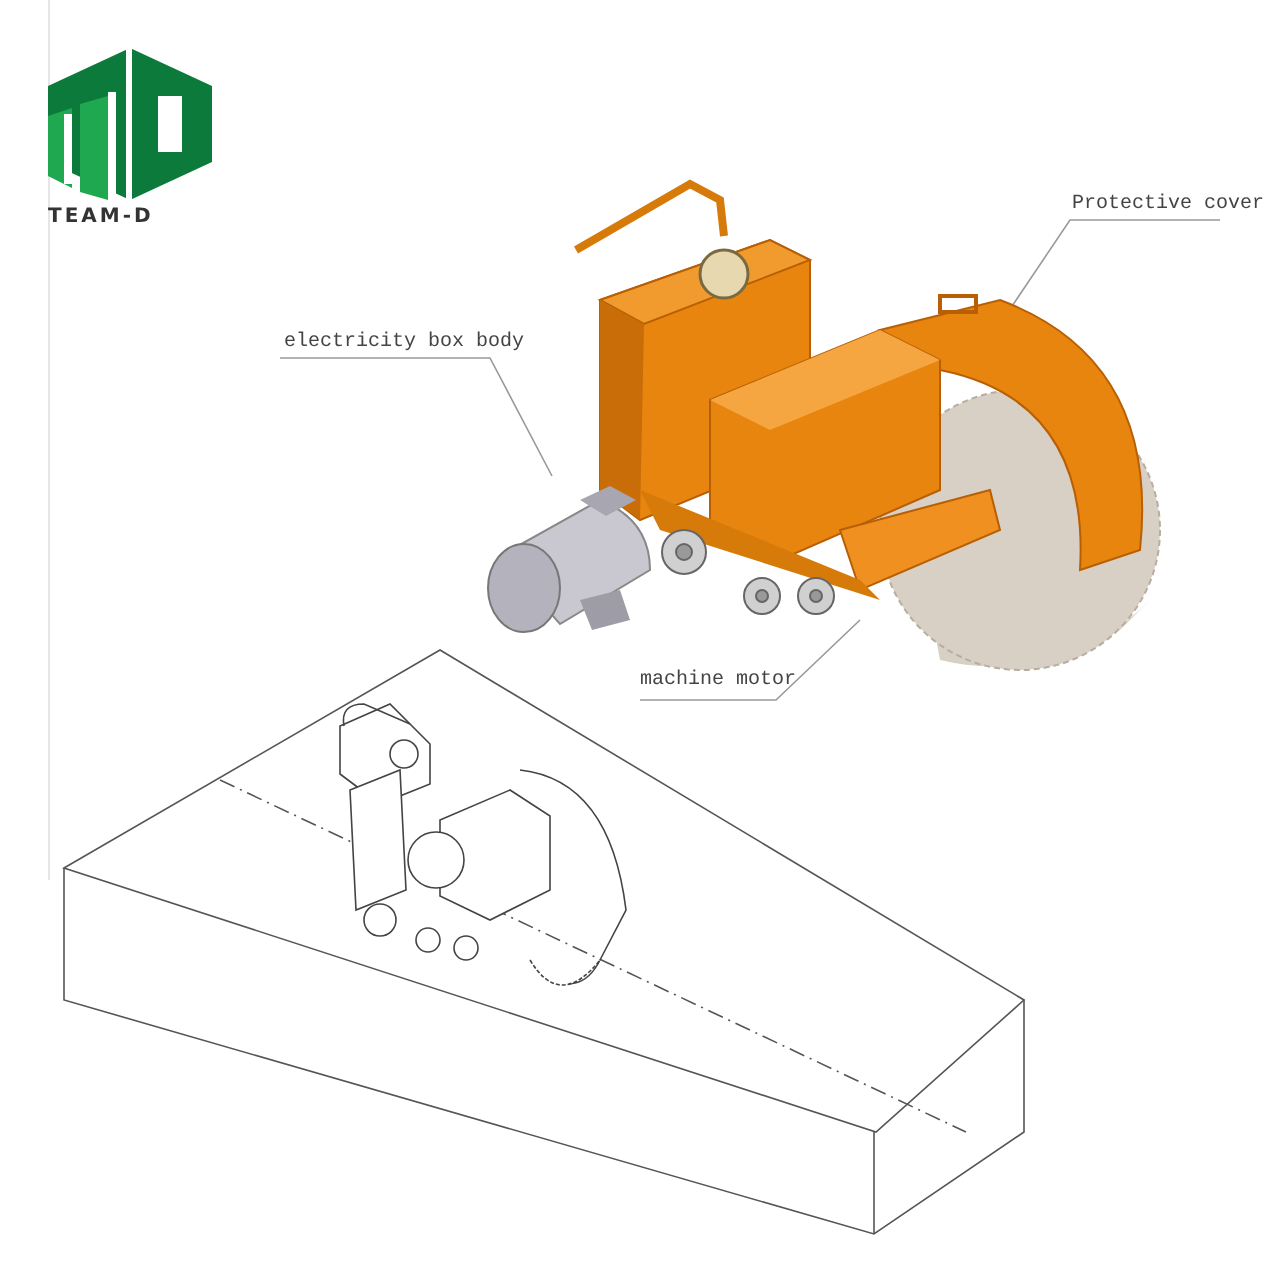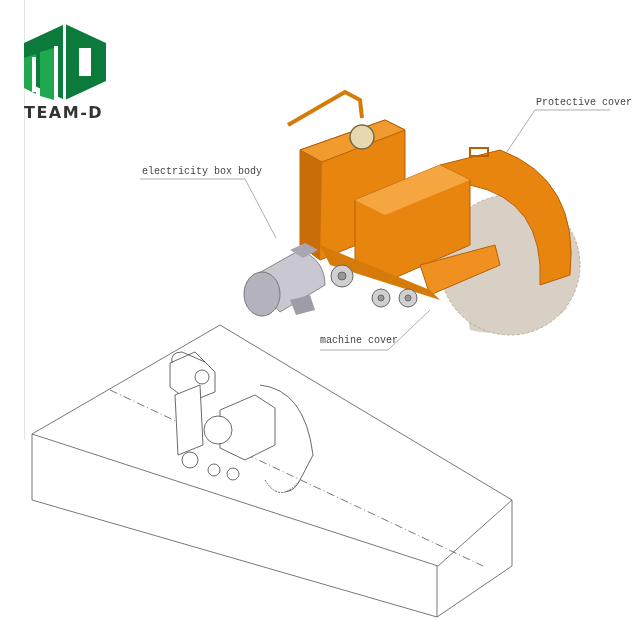--- a/index.html
+++ b/index.html
@@ -1,19 +1,19 @@
 <!DOCTYPE html>
 <html><head>
 <meta charset="utf-8">
 <style>
   html,body{margin:0;padding:0;background:#fff;}
   body{width:640px;height:640px;position:relative;overflow:hidden;font-family:"Liberation Sans",sans-serif;}
   .vline{position:absolute;left:24px;top:0;width:1px;height:440px;background:#e6e6e6;}
   .logo{position:absolute;left:24px;top:24px;width:82px;height:76px;}
-  .brand{position:absolute;left:24px;top:103px;font-family:"DejaVu Sans",sans-serif;font-weight:bold;font-size:16px;letter-spacing:1.5px;color:#333;}
+  .brand{position:absolute;left:24px;top:103px;font-family:"DejaVu Sans",sans-serif;font-weight:bold;font-size:10px;letter-spacing:1.5px;color:#333;}
   .label{position:absolute;font-family:Liberation Mono, monospace;font-size:10px;color:#444;white-space:nowrap;text-align:center;}
   svg.art{position:absolute;left:0;top:0;}
 </style>
 </head>
 <body>
 
 <div class="vline"></div>
 
 <svg class="logo" viewBox="0 0 82 76">
   <polygon points="41,0 82,19 82,57 41,76 0,57 0,19" fill="#0b7a3b"></polygon>
@@ -87,13 +87,13 @@
     <path d="M260,385 Q305,390 313,455 L300,480 Q290,500 270,486" fill="none"></path>
     <path d="M265,480 Q280,505 300,480" stroke-dasharray="2,1"></path>
     <circle cx="190" cy="460" r="8"></circle>
     <circle cx="214" cy="470" r="6"></circle>
     <circle cx="233" cy="474" r="6"></circle>
   </g>
 </svg>
 
 <div class="label" style="left:536px;top:97px;">Protective cover</div>
 <div class="label" style="left:142px;top:166px;">electricity box body</div>
-<div class="label" style="left:320px;top:335px;">machine cover</div>
+<div class="label" style="left:320px;top:335px;">machine motor</div>
 
 </body></html>

